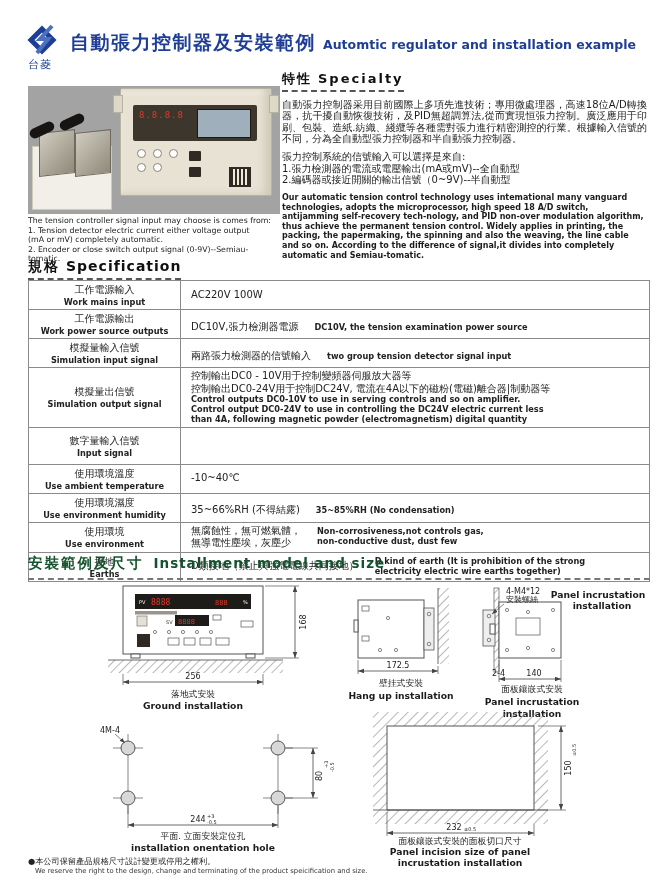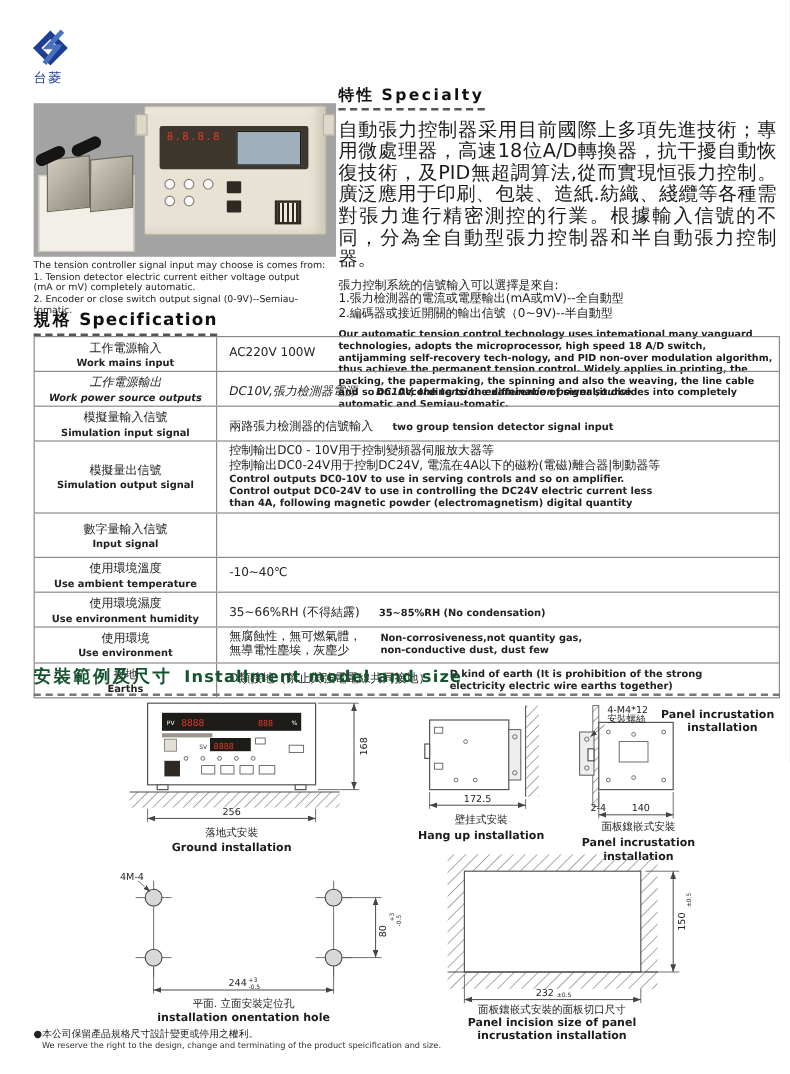--- a/index.html
+++ b/index.html
@@ -33,21 +33,21 @@
   .caption { position:absolute; left:28px; top:216px; width:256px; font-size:7.8px; font-weight:normal; line-height:1.22; color:#1c1c1c; }
   
   .sec-head { font-weight:bold; color:#101010; display:inline-block; border-bottom:2px dashed #555; padding-bottom:2px; }
   .sec-head .cn { letter-spacing:2px; }
   .spec-head { position:absolute; left:28px; top:258px; font-size:14px; }
   .spec-head .en { margin-left:6px; letter-spacing:1px; }
   .specialty-head { font-size:13px; }
   .specialty-head .en { margin-left:6px; letter-spacing:2px; }
   
   .specialty { position:absolute; left:282px; top:68px; width:365px; }
-  .sp-cn { margin-top:7px; font-size:16px; line-height:1.13; color:#1c1c1c; text-align:justify; }
+  .sp-cn { margin-top:7px; font-size:10px; line-height:1.13; color:#1c1c1c; text-align:justify; }
   .sp-signal { margin-top:7px; font-size:10px; line-height:1.16; color:#1c1c1c; }
   .sp-en { margin-top:7px; font-size:8px; font-weight:bold; line-height:1.2; color:#1c1c1c; }
   
   .spec-table { position:absolute; left:28px; top:280px; width:622px; border:1px solid #8a8a8a; box-sizing:border-box; }
   .spec-row { display:flex; border-bottom:1px solid #8a8a8a; align-items:stretch; }
   .spec-row:last-child { border-bottom:none; }
   .spec-label { flex:0 0 152px; border-right:1px solid #8a8a8a; display:flex; flex-direction:column; justify-content:center; align-items:center; text-align:center; padding:2px; box-sizing:border-box; }
   .spec-label .lcn { font-size:10px; }
   .spec-label .len { font-size:8.2px; font-weight:bold; }
   .spec-value { flex:1; padding:2px 10px; display:flex; flex-direction:column; justify-content:center; box-sizing:border-box; }
@@ -77,20 +77,23 @@
 </head>
 <body>
 
 <div class="page">
 
   <svg class="logo" viewBox="0 0 40 32">
     <path d="M5 16 L16 5 L27 16 L16 27 Z" fill="none" stroke="#1e3e96" stroke-width="5"></path>
     <path d="M26 2 L14 15 L22 15 L11 29" fill="none" stroke="#4a71bd" stroke-width="4"></path>
   </svg>
   <div class="logo-text">台菱</div>
+  <div class="title-row">
+    <span class="title-cn">自動張力控制器及安裝範例</span><span class="title-en">Automtic regulator and installation example</span>
+  </div>
 
   <div class="photo">
     <div class="ctrl">
       <div class="ctrl-flange" style="left:-8px;top:6px;"></div>
       <div class="ctrl-flange" style="right:-8px;top:6px;"></div>
       <div class="ctrl-panel">
         <div class="led">8.8.8.8</div>
         <div class="lcd"></div>
       </div>
       <div class="ctrl-keys">
@@ -142,21 +145,21 @@
     <div class="spec-row" style="min-height:25px;">
       <div class="spec-label">
           <div class="lcn">工作電源輸入</div>
           <div class="len">Work mains input</div>
         </div>
       <div class="spec-value">
           <div class="v-cn">AC220V 100W</div>
         </div>
     </div>
 
-    <div class="spec-row" style="min-height:28px;font-style:italic;">
+    <div class="spec-row" style="min-height:28px;">
       <div class="spec-label">
           <div class="lcn">工作電源輸出</div>
           <div class="len">Work power source outputs</div>
         </div>
       <div class="spec-value">
           <div class="v-inline"><span class="v-cn">DC10V,張力檢測器電源</span><span class="v-en">DC10V, the tension examination power source</span></div>
         </div>
     </div>
 
     <div class="spec-row" style="min-height:24px;">
@@ -215,21 +218,21 @@
           <div class="lcn">使用環境</div>
           <div class="len">Use environment</div>
         </div>
       <div class="spec-value">
         <div class="v-cols">
           <div>
               <div class="v-cn">無腐蝕性，無可燃氣體，</div>
               <div class="v-cn">無導電性塵埃，灰塵少</div>
             </div>
           <div>
-              <div class="v-en">Non-corrosiveness,not quantity gas,</div>
+              <div class="v-en">Non-corrosiveness,not controls gas,</div>
               <div class="v-en">non-conductive dust, dust few</div>
             </div>
         </div>
       </div>
     </div>
 
     <div class="spec-row" style="min-height:24px;">
       <div class="spec-label">
           <div class="lcn">接地</div>
           <div class="len">Earths</div>

